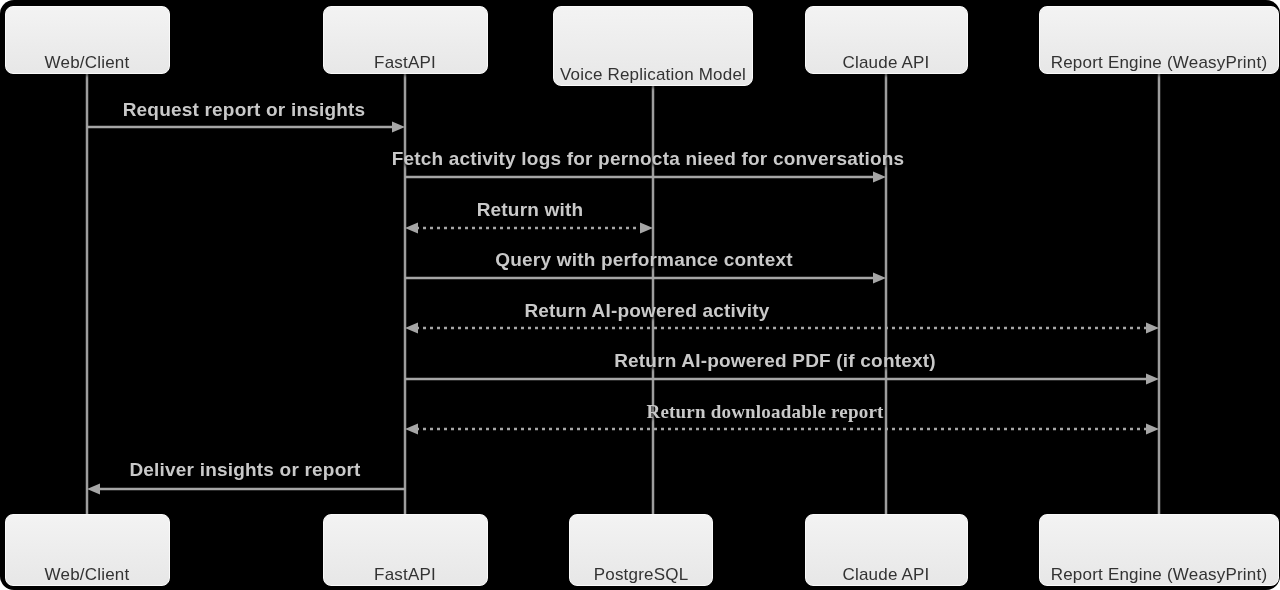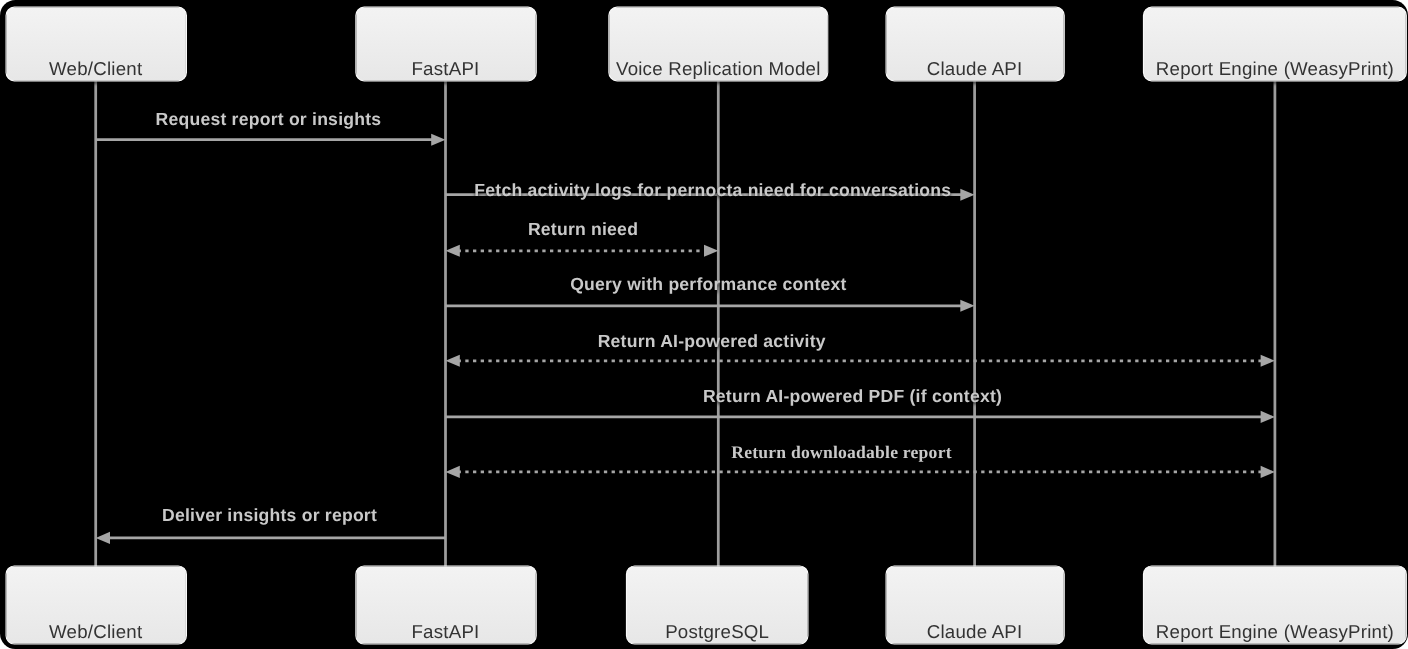--- a/index.html
+++ b/index.html
@@ -33,21 +33,21 @@
     justify-content: center;
     color: #333333;
     font-size: 17px;
     letter-spacing: 0.2px;
     white-space: nowrap;
   }
   .msg-label {
     position: absolute;
     transform: translate(-50%, -50%);
     color: #c9c9c9;
-    font-size: 16px;
+    font-size: 19px;
     font-weight: 600;
     white-space: nowrap;
     letter-spacing: 0.2px;
     text-shadow: 0 2px 3px rgba(0,0,0,0.9);
   }
 </style>
 </head>
 <body>
 
 <div id="canvas">
@@ -72,43 +72,43 @@
       <line x1="405" x2="1148" y1="379" y2="379" stroke="#a6a6a6" stroke-width="2.5"></line>
       <polygon points="1146,373.5 1159,379 1146,384.5" fill="#a6a6a6"></polygon>
       <line x1="416" x2="1148" y1="429" y2="429" stroke="#a6a6a6" stroke-width="2.5" stroke-dasharray="3 4"></line>
       <polygon points="1146,423.5 1159,429 1146,434.5" fill="#a6a6a6"></polygon>
       <polygon points="418,423.5 405,429 418,434.5" fill="#a6a6a6"></polygon>
       <line x1="98" x2="405" y1="489" y2="489" stroke="#a6a6a6" stroke-width="2.5"></line>
       <polygon points="100,483.5 87,489 100,494.5" fill="#a6a6a6"></polygon>
     </svg>
   <div id="nodes">
       <div class="msg-label" style="left: 244px; top: 110px;">Request report or insights</div>
-      <div class="msg-label" style="left: 648px; top: 174px;">Fetch activity logs for pernocta nieed for conversations</div>
-      <div class="msg-label" style="left: 530px; top: 210px;">Return nieed</div>
+      <div class="msg-label" style="left: 648px; top: 159px;">Fetch activity logs for pernocta nieed for conversations</div>
+      <div class="msg-label" style="left: 530px; top: 210px;">Return with</div>
       <div class="msg-label" style="left: 644px; top: 260px;">Query with performance context</div>
       <div class="msg-label" style="left: 647px; top: 311px;">Return AI-powered activity</div>
       <div class="msg-label" style="left: 775px; top: 361px;">Return AI-powered PDF (if context)</div>
       <div class="msg-label" style="left: 765px; top: 412px; font-family: Liberation Serif, serif;">Return downloadable report</div>
       <div class="msg-label" style="left: 245px; top: 470px;">Deliver insights or report</div>
       <div class="participant-box" style="left: 4.5px; top: 6px; width: 165px; height: 68px;">
         <span>Web/Client</span>
       </div>
       <div class="participant-box" style="left: 4.5px; top: 514px; width: 165px; height: 72px;">
         <span>Web/Client</span>
       </div>
       <div class="participant-box" style="left: 322.5px; top: 6px; width: 165px; height: 68px;">
         <span>FastAPI</span>
       </div>
       <div class="participant-box" style="left: 322.5px; top: 514px; width: 165px; height: 72px;">
         <span>FastAPI</span>
       </div>
-      <div class="participant-box" style="left: 553px; top: 6px; width: 200px; height: 68px;">
+      <div class="participant-box" style="left: 553px; top: 6px; width: 200px; height: 80px;">
         <span>Voice Replication Model</span>
       </div>
-      <div class="participant-box" style="left: 569px; top: 514px; width: 166px; height: 72px;">
+      <div class="participant-box" style="left: 569px; top: 514px; width: 144px; height: 72px;">
         <span>PostgreSQL</span>
       </div>
       <div class="participant-box" style="left: 804.5px; top: 6px; width: 163px; height: 68px;">
         <span>Claude API</span>
       </div>
       <div class="participant-box" style="left: 804.5px; top: 514px; width: 163px; height: 72px;">
         <span>Claude API</span>
       </div>
       <div class="participant-box" style="left: 1039px; top: 6px; width: 240px; height: 68px;">
         <span>Report Engine (WeasyPrint)</span>

